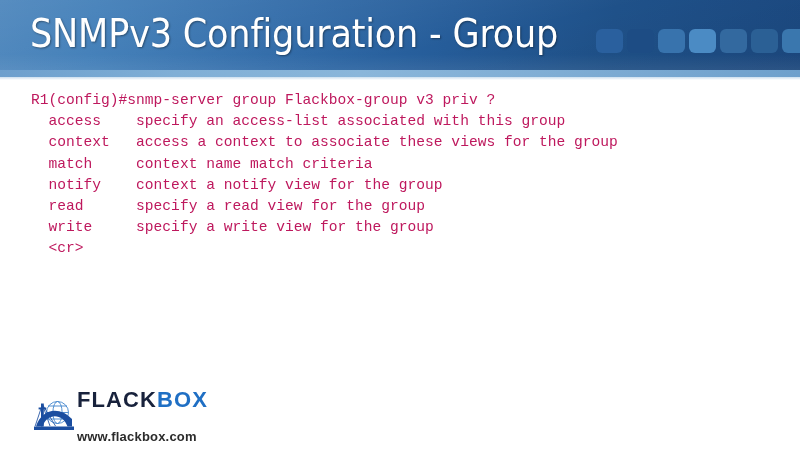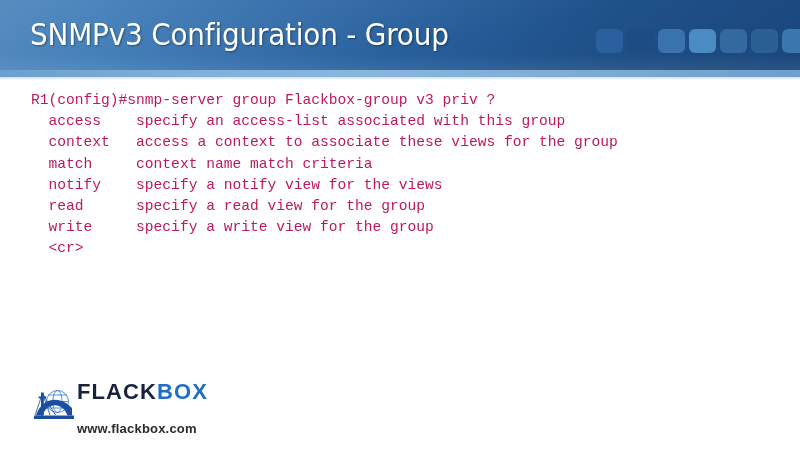--- a/index.html
+++ b/index.html
@@ -61,21 +61,21 @@
         rgba(255,255,255,0.0) 0%,
         rgba(255,255,255,0.07) 100%);
     pointer-events: none;
   }
 
   #header-title {
     position: absolute;
     left: 30px;
     top: 12px;
     font-family: "DejaVu Sans Condensed", "Liberation Sans Narrow", "Liberation Sans", sans-serif;
-    font-size: 31px;
+    font-size: 39px;
     font-weight: 400;
     letter-spacing: -0.2px;
     color: #ffffff;
     text-shadow: 1px 1px 2px rgba(0,0,0,0.38);
     white-space: nowrap;
     line-height: 44px;
   }
 
   
   #header-squares {
@@ -128,23 +128,24 @@
     line-height: 21.2px;
     color: #be185d;
     white-space: pre;
     letter-spacing: 0px;
   }
 
   
   #logo {
     position: absolute;
     left: 33px;
-    top: 386px;
+    top: 394px;
     height: 44px;
     display: flex;
+    align-items: center;
   }
   #logo-mark {
     width: 42px;
     height: 38px;
     flex: 0 0 auto;
     margin-right: 2px;
   }
   #logo-text {
     display: flex;
     flex-direction: column;
@@ -195,21 +196,21 @@
   </div>
 
   <div id="header-underband"></div>
   <div id="header-underband-fade"></div>
 
   <div id="console">
     <div class="cline">R1(config)#snmp-server group Flackbox-group v3 priv ?</div>
     <div class="cline">  access    specify an access-list associated with this group</div>
     <div class="cline">  context   access a context to associate these views for the group</div>
     <div class="cline">  match     context name match criteria</div>
-    <div class="cline">  notify    specify a notify view for the views</div>
+    <div class="cline">  notify    context a notify view for the group</div>
     <div class="cline">  read      specify a read view for the group</div>
     <div class="cline">  write     specify a write view for the group</div>
     <div class="cline">  &lt;cr&gt;</div>
   </div>
 
   <div id="logo">
     <svg id="logo-mark" viewBox="0 0 42 38">
 
       <g stroke="#1f6fc4" stroke-width="0.9" fill="none" opacity="0.85">
         <ellipse cx="24.5" cy="15.5" rx="11" ry="11"></ellipse>

